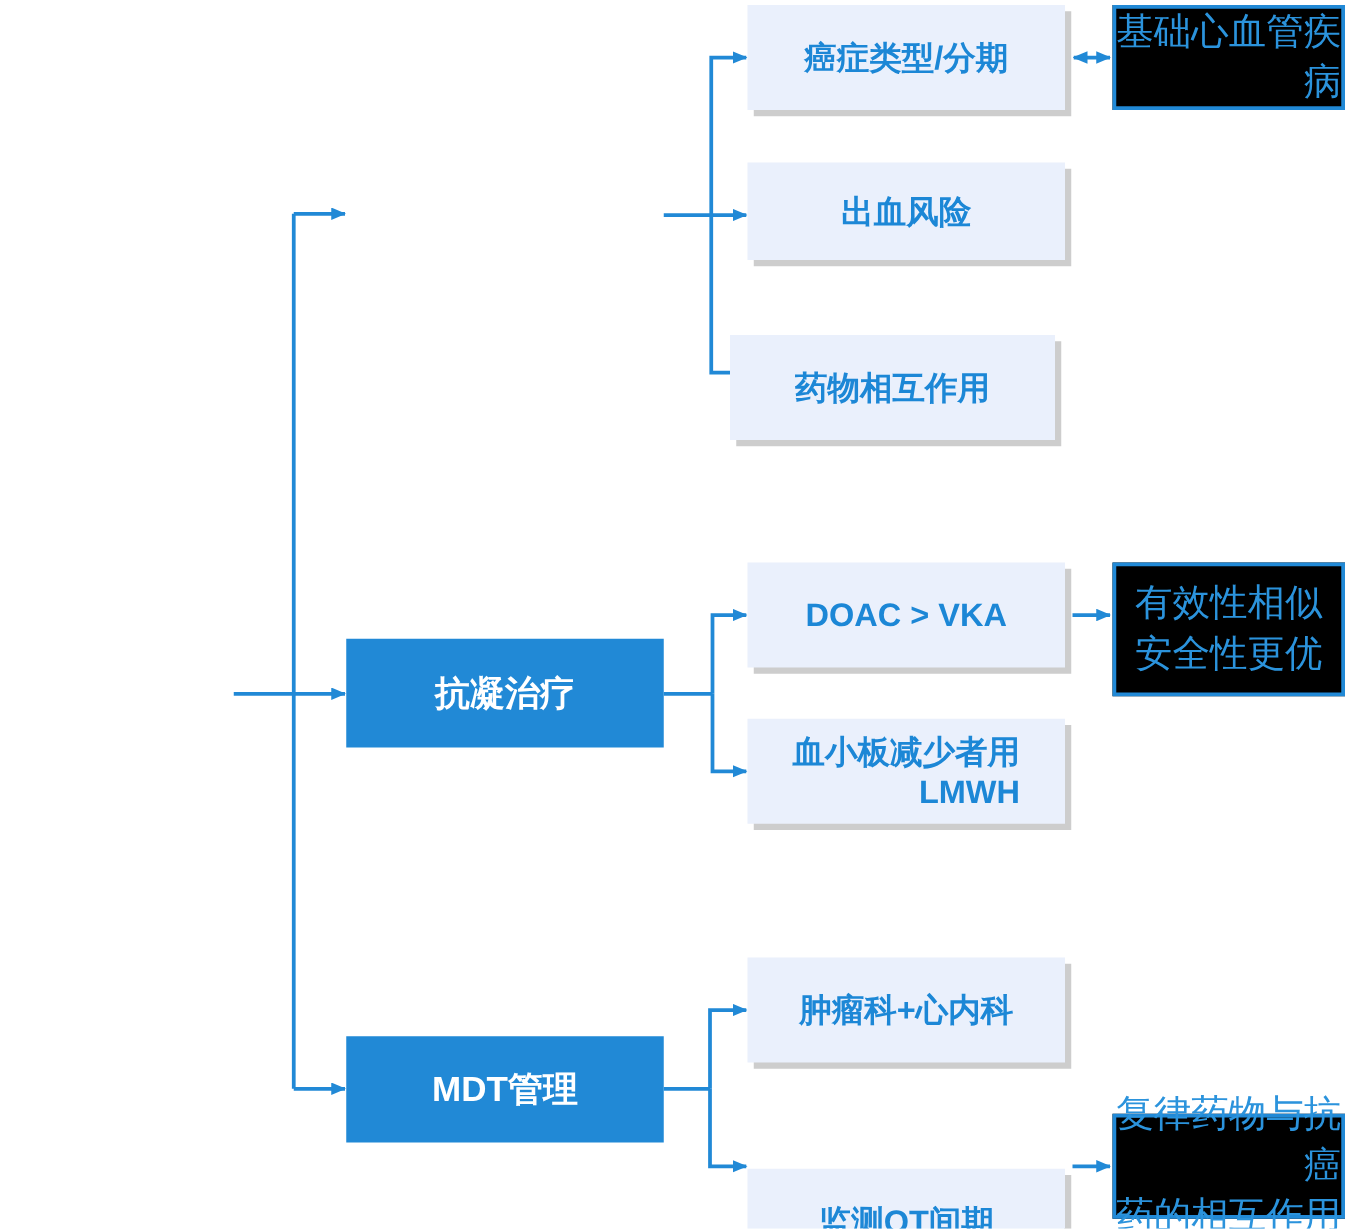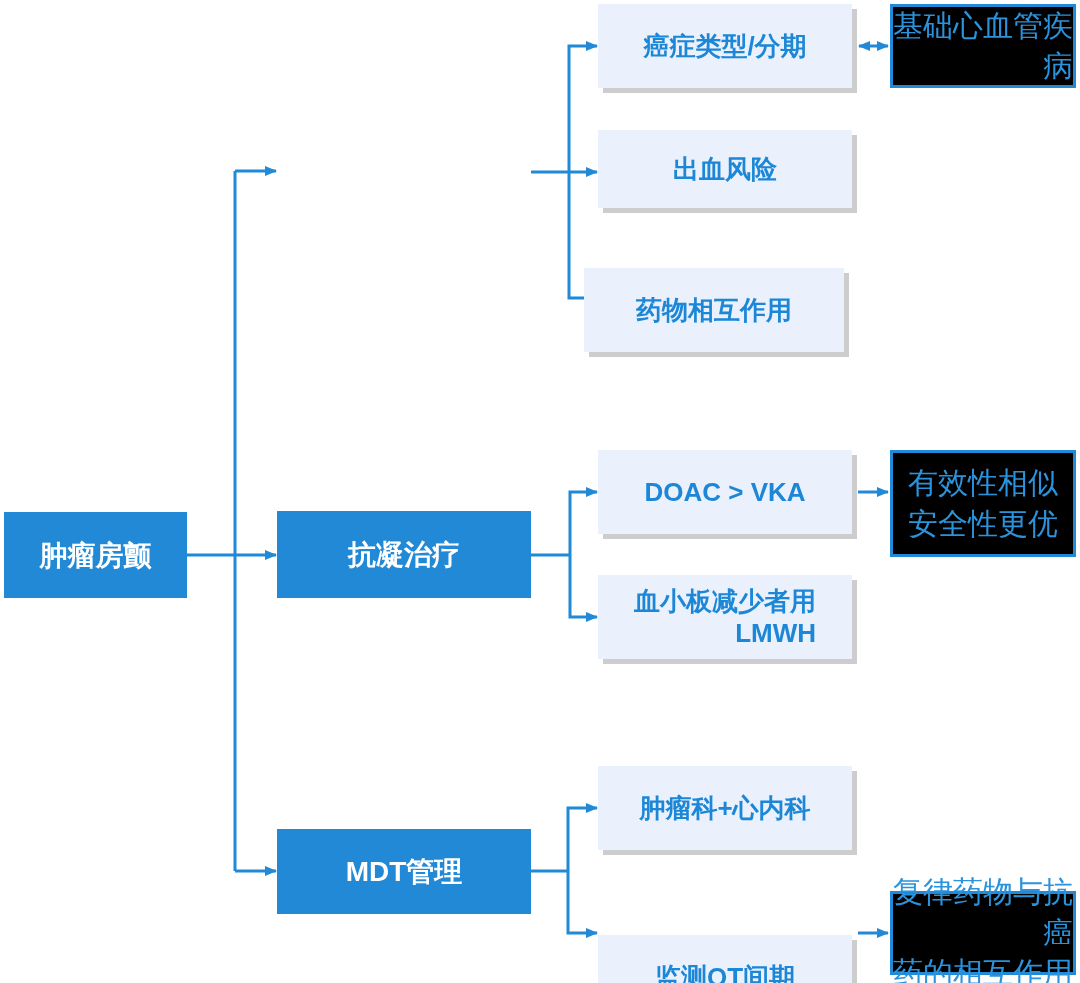--- a/index.html
+++ b/index.html
@@ -70,21 +70,20 @@
       <path d="M531 871 H568"></path>
       <path d="M568 871 V808 H597" marker-end="url(#arrow)"></path>
       <path d="M568 871 V933 H597" marker-end="url(#arrow)"></path>
 
       <path d="M859 46 H888" marker-start="url(#arrow)" marker-end="url(#arrow)"></path>
       <path d="M858 492 H888" marker-end="url(#arrow)"></path>
       <path d="M858 933 H888" marker-end="url(#arrow)"></path>
     </g>
   </svg>
 
-  <div class="node node-solid" style="left:4px;top:512px;width:183px;height:86px;">肿瘤房颤</div>
 
   <div class="node node-solid" style="left:277px;top:511px;width:254px;height:87px;">抗凝治疗</div>
   <div class="node node-solid" style="left:277px;top:829px;width:254px;height:85px;">MDT管理</div>
 
   <div class="node node-light" style="left:598px;top:4px;width:254px;height:84px;">癌症类型/分期</div>
   <div class="node node-light" style="left:598px;top:130px;width:254px;height:78px;">出血风险</div>
   <div class="node node-light" style="left:584px;top:256px;width:260px;height:84px;margin-top:12px;">药物相互作用</div>
 
   <div class="node node-light" style="left:598px;top:450px;width:254px;height:84px;">DOAC &gt; VKA</div>
   <div class="node node-light" style="left:598px;top:575px;width:254px;height:84px;">血小板减少者用

